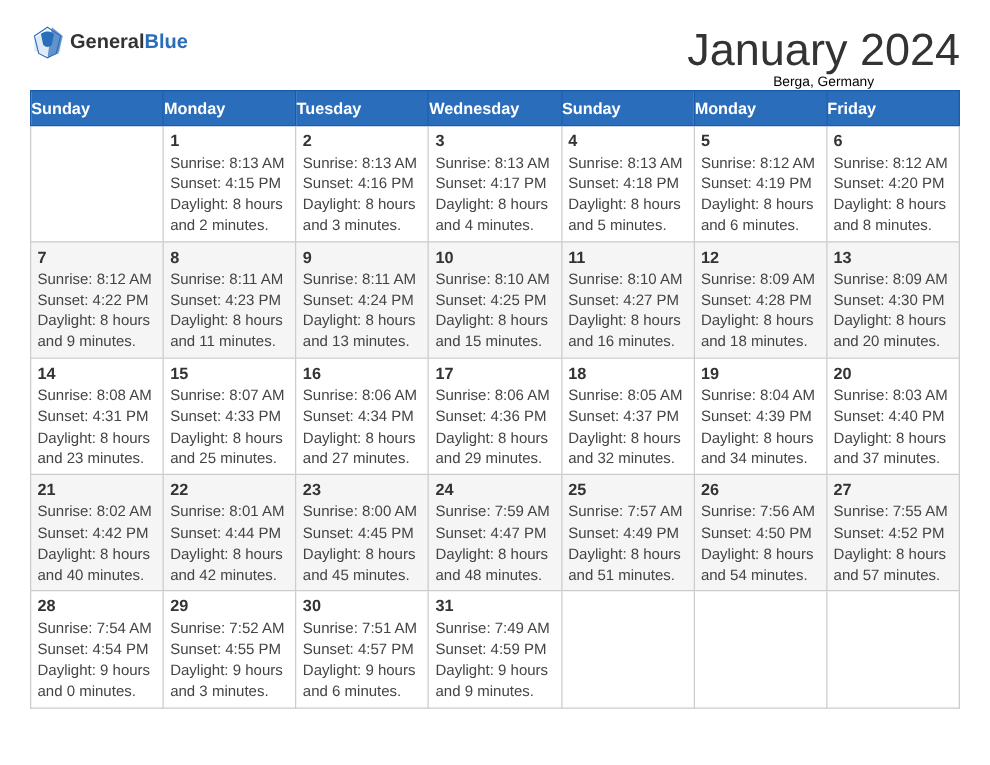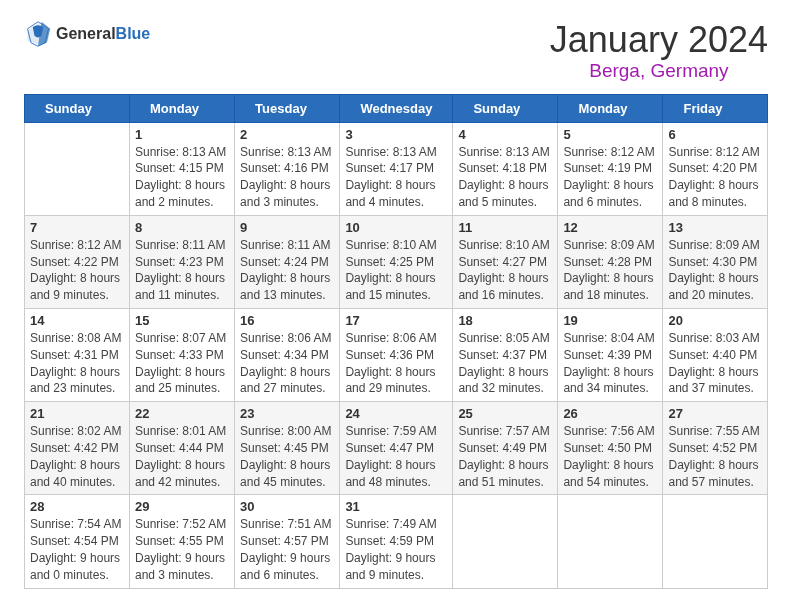--- a/index.html
+++ b/index.html
@@ -7,55 +7,54 @@
       font-family: Arial, sans-serif;
       background: #fff;
       width: 792px;
       min-height: 612px;
       padding: 20px 24px 20px 24px;
     }
     .header {
       display: flex;
       justify-content: space-between;
       align-items: flex-start;
-      margin-bottom: 12px;
     }
     .logo {
       display: flex;
       align-items: center;
       gap: 4px;
     }
     .logo-icon {
       width: 28px;
       height: 28px;
     }
     .title-block {
       text-align: center;
     }
     .month-title {
       font-size: 36px;
       font-weight: normal;
       color: #333;
       line-height: 1.1;
     }
     .location {
-      font-size: 19px;
-      color: #a21caf;
+      font-size: 11px;
+      color: #000000;
     }
     .calendar {
       width: 100%;
       border-collapse: collapse;
       border: 1px solid #ccc;
     }
     .calendar th {
       background-color: #2a6ebb;
       color: #fff;
       font-size: 13px;
       font-weight: bold;
-      padding: 6px 20px;
+      padding: 6px 0;
       text-align: left;
       border: 1px solid #1a5aaa;
     }
     .calendar td {
       border: 1px solid #ccc;
       vertical-align: top;
       padding: 4px 5px;
       width: calc(100% / 7);
       min-height: 80px;
       background: #fff;

